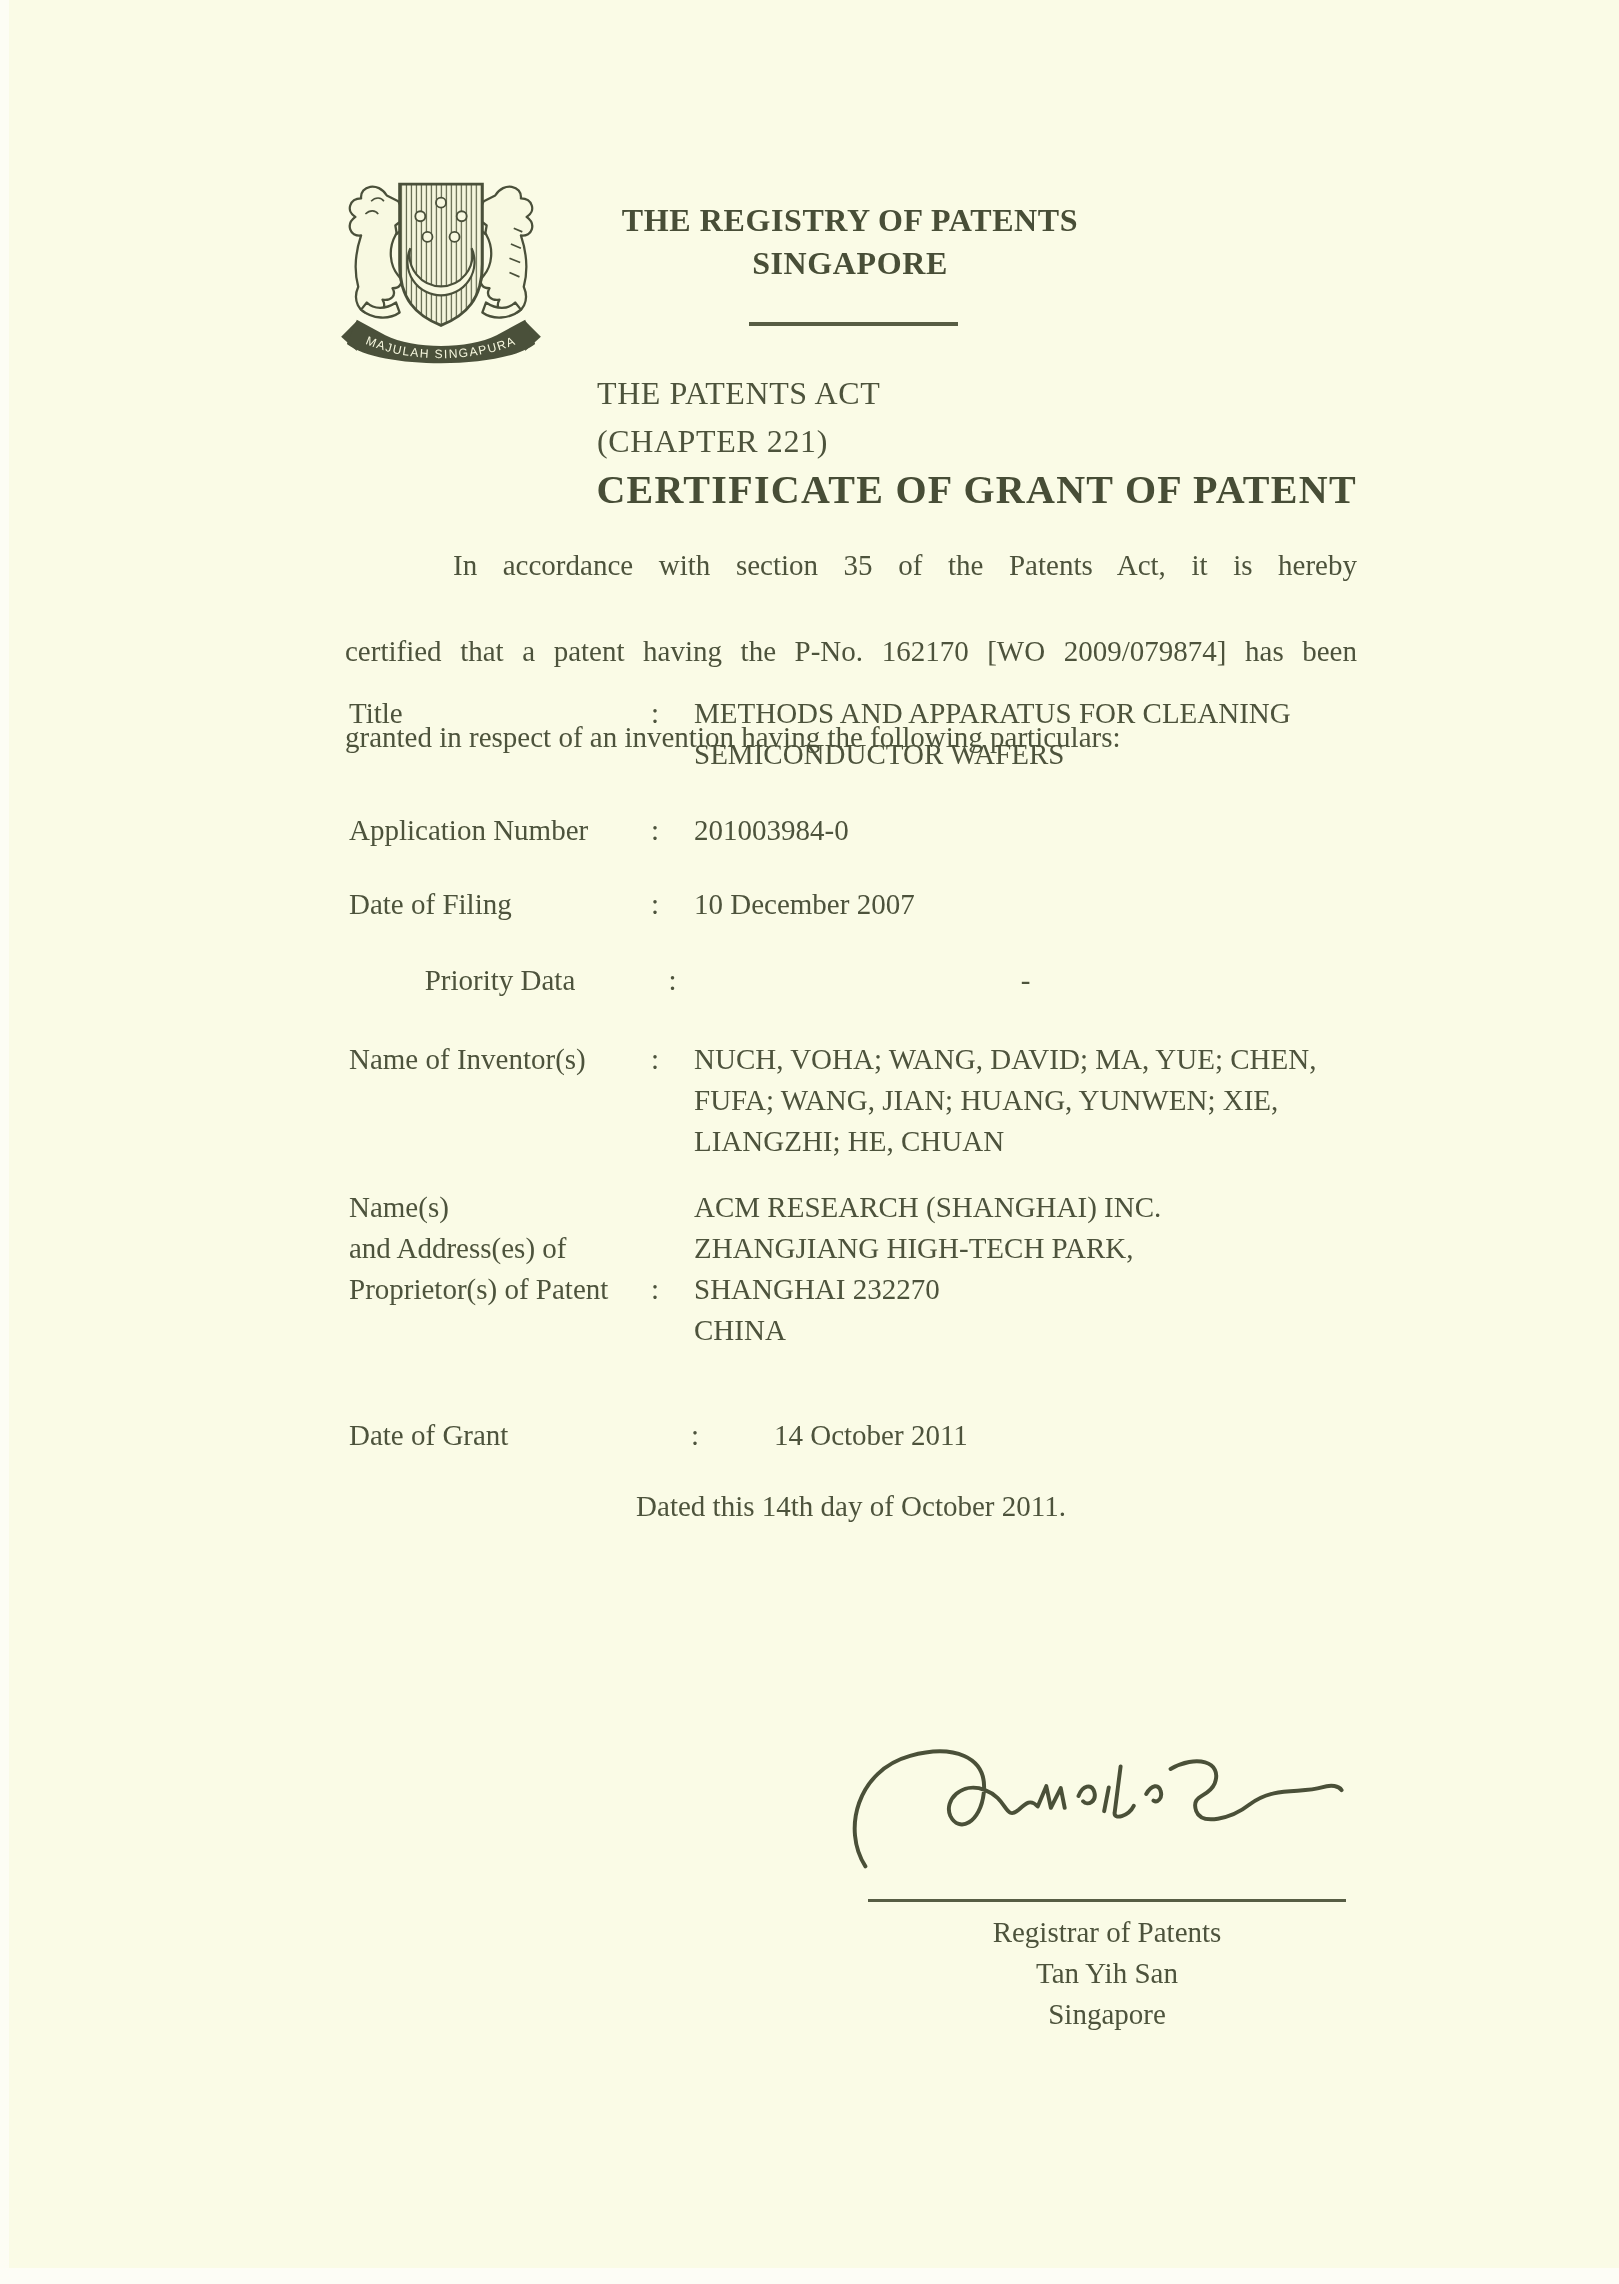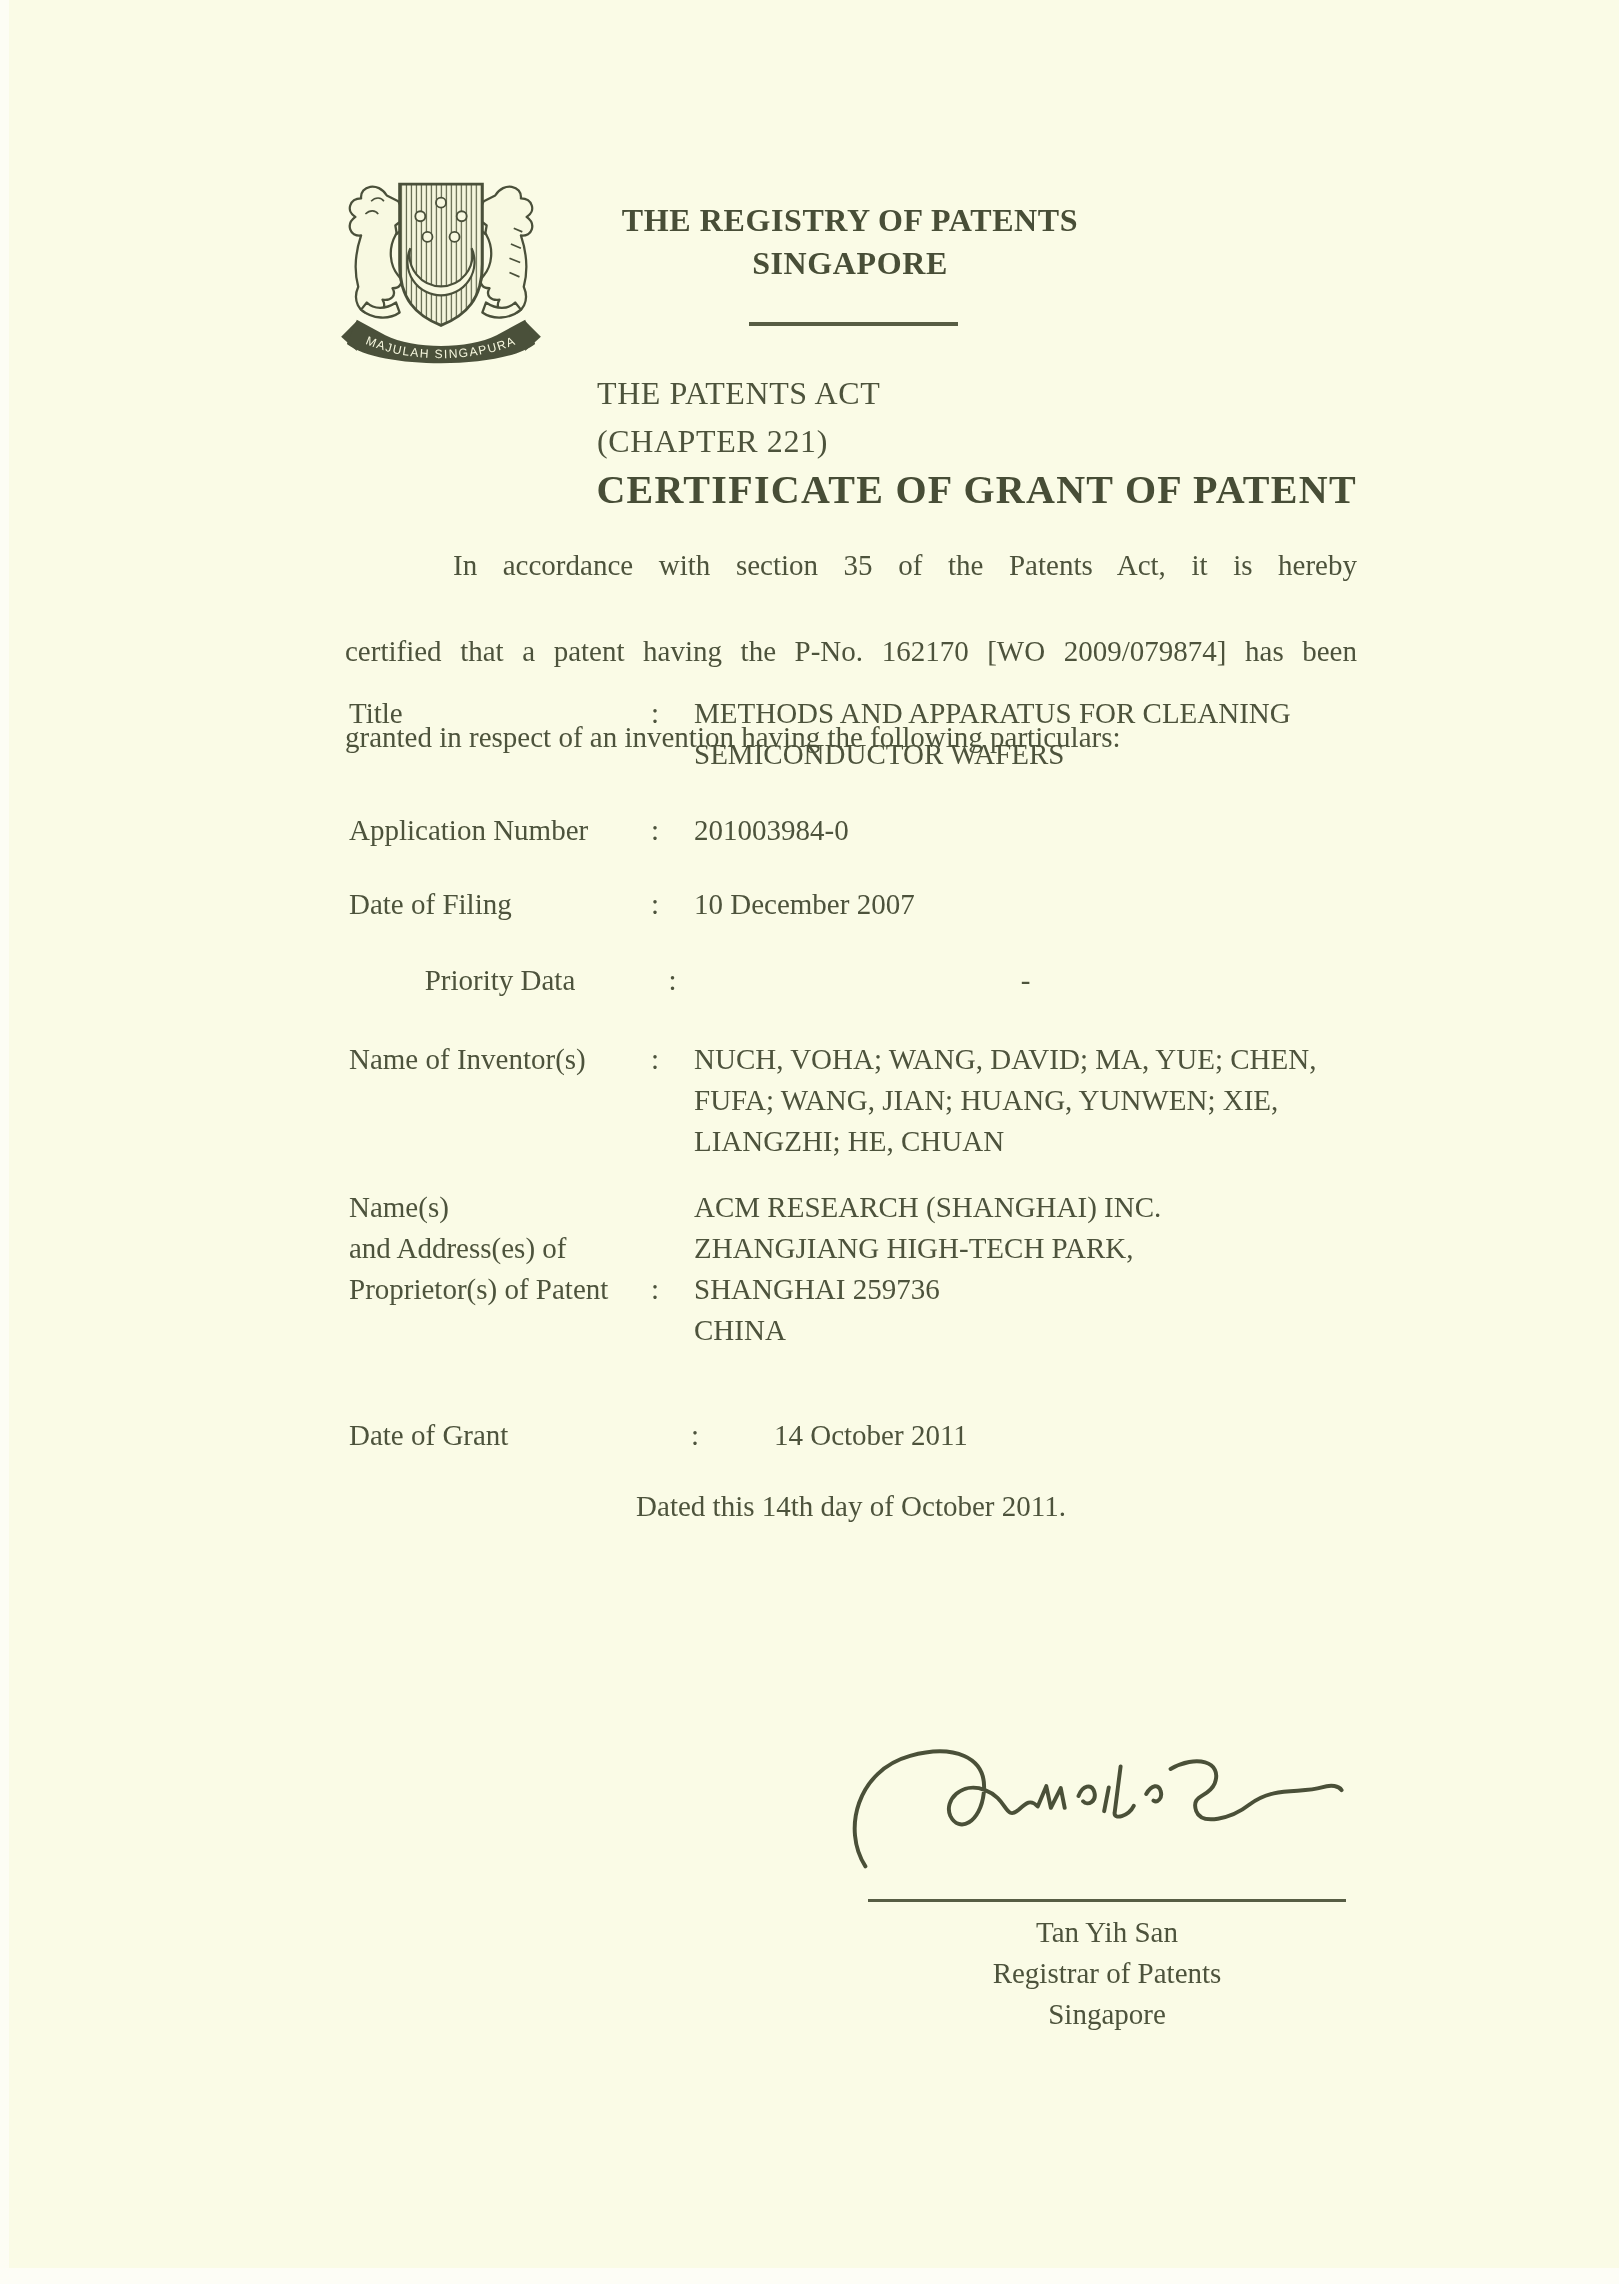--- a/index.html
+++ b/index.html
@@ -195,21 +195,21 @@
   <div class="field-row row-proprietor">
     <div class="flabel">
       <div>Name(s)</div>
       <div>and Address(es) of</div>
       <div>Proprietor(s) of Patent</div>
     </div>
     <div class="fcolon">:</div>
     <div class="fvalue">
       <div>ACM RESEARCH (SHANGHAI) INC.</div>
       <div>ZHANGJIANG HIGH-TECH PARK,</div>
-      <div>SHANGHAI 259736</div>
+      <div>SHANGHAI 232270</div>
       <div>CHINA</div>
     </div>
   </div>
 
   <div class="field-row row-grant">
     <div class="flabel">
         <div>Date of Grant</div>
       </div>
     <div class="fcolon">:</div>
     <div class="fvalue">
@@ -225,21 +225,21 @@
              M352,101 C358,85 372,81 376,95 C380,109 366,117 359,109
              M398,88 L391,124
              M416,56 L407,126 C405,138 428,132 436,116
              M455,98 C463,84 474,82 477,94 C480,104 472,112 466,108
              M492,60 C530,38 572,48 559,82 C550,104 522,98 531,124 C539,146 584,136 612,114 C650,85 690,98 722,88 C737,83 748,86 752,92" fill="none" stroke="#4a5038" stroke-width="6" stroke-linecap="round" stroke-linejoin="round"></path>
   </svg>
 
   <div class="sig-rule"></div>
 
   <div class="sig-block">
+    <div>Registrar of Patents</div>
     <div>Tan Yih San</div>
-    <div>Registrar of Patents</div>
     <div>Singapore</div>
   </div>
 
   <div class="edge-left"></div>
   <div class="edge-bottom"></div>
 </div>
 
 
 </body></html>

